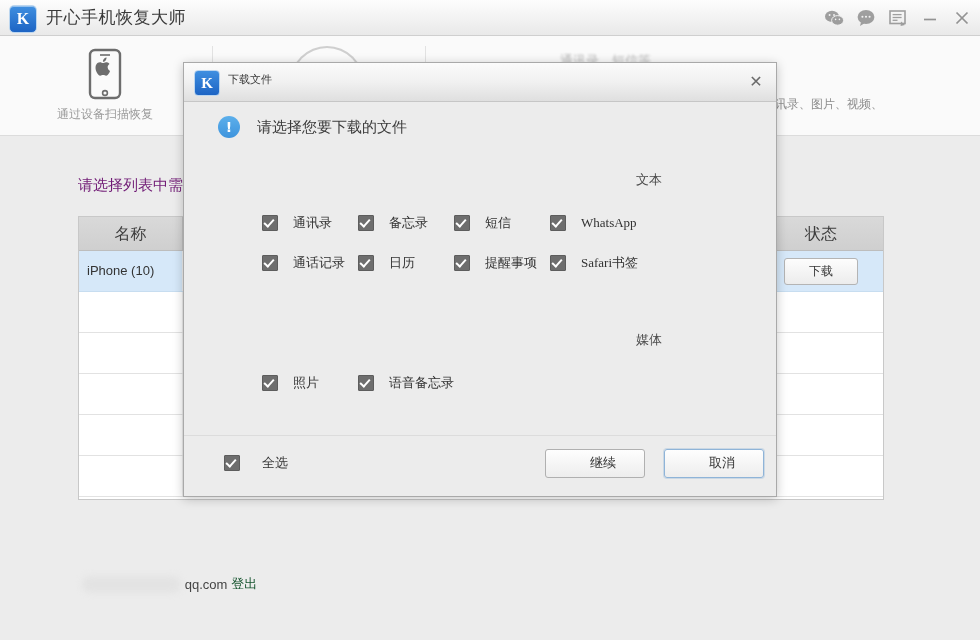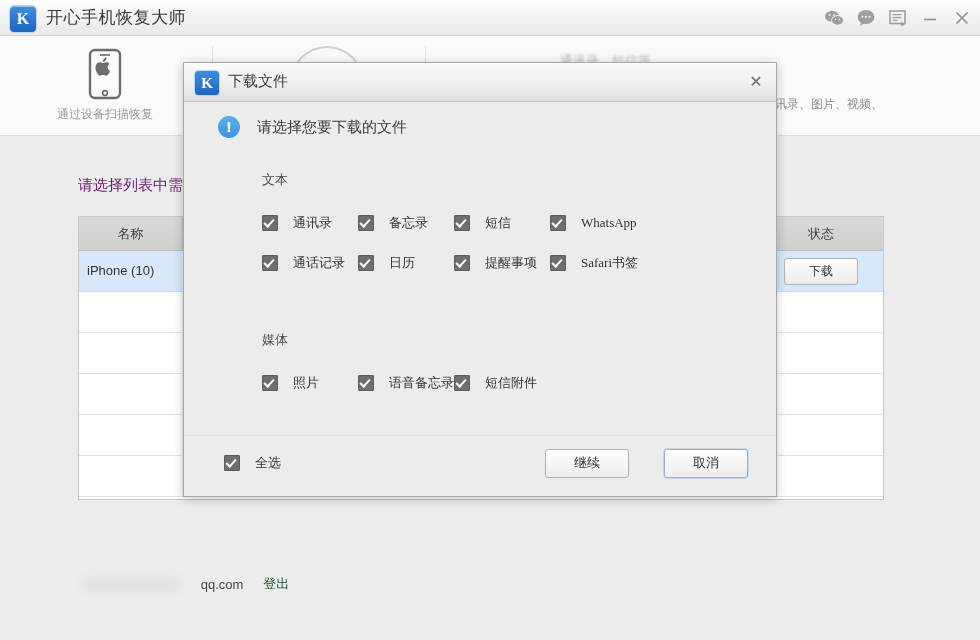--- a/index.html
+++ b/index.html
@@ -82,21 +82,21 @@
     border: 1px solid #c8c8c8;
     box-sizing: border-box;
   }
   .thead {
     display: flex; height: 34px;
     background: linear-gradient(to bottom, #d9d9d9 0%, #cfcfcf 100%);
     border-bottom: 1px solid #bdbdbd;
     box-sizing: border-box;
   }
   .th {
-    font-size: 13px; color: #3c3c3c;
+    font-size: 16px; color: #3c3c3c;
     line-height: 33px; text-align: center;
     box-sizing: border-box;
     border-right: 1px solid #bfbfbf;
   }
   .th:last-child { border-right: none; }
   .trow {
     display: flex; height: 41px;
     border-bottom: 1px solid #e2e2e2;
     box-sizing: border-box;
   }
@@ -118,21 +118,21 @@
     text-align: center;
     font-size: 12px; color: #333;
     background: linear-gradient(to bottom, #fdfdfd 0%, #ececec 100%);
     border: 1px solid #b4b4b4;
     border-radius: 3px;
     cursor: pointer;
   }
   .footer-acct {
     position: absolute; left: 82px; top: 575px;
     font-size: 13px; color: #444;
-    display: flex; align-items: center; gap: 20px;
+    display: flex; align-items: center; gap: 4px;
   }
   .blur-mail {
     display: inline-block;
     color: transparent;
     background: #e3e3e3;
     border-radius: 9px;
     padding: 1px 6px;
     filter: blur(3px);
     user-select: none;
   }
@@ -159,21 +159,21 @@
     width: 24px; height: 24px;
     border-radius: 4px;
     background: linear-gradient(to bottom, #3f8fe0 0%, #1d64c4 100%);
     border: 1px solid #bcd6ef;
     color: #fff; font-weight: bold;
     font-size: 15px; line-height: 24px; text-align: center;
     font-family: "Liberation Serif", serif;
   }
   .dlg-title {
     position: absolute; left: 44px; top: 9px;
-    font-size: 15px; color: #3b3b3b;
+    font-size: 11px; color: #3b3b3b;
   }
   .dlg-close {
     position: absolute; right: 10px; top: 9px;
     width: 20px; height: 20px;
     line-height: 19px; text-align: center;
     font-size: 16px; color: #6b6b6b;
     cursor: pointer;
     font-family: "DejaVu Sans", sans-serif;
   }
   .dlg-prompt {
@@ -185,21 +185,21 @@
     margin-left: 34px;
     width: 22px; height: 22px;
     border-radius: 50%;
     background: linear-gradient(to bottom, #5cafeb 0%, #3e94dd 100%);
     color: #fff; font-weight: bold;
     font-size: 14px; line-height: 22px; text-align: center;
     font-family: "DejaVu Sans", sans-serif;
   }
   .prompt-txt { margin-left: 17px; font-size: 15px; color: #3b3b3b; }
 
-  .grp { position: absolute; left: 78px; }
+  .grp { position: absolute; left: 78px; text-align: right; }
   .grp-title { font-size: 13px; color: #4b4b4b; margin-bottom: 14px; }
   .cb-grid { display: flex; flex-wrap: wrap; }
   .cb {
     display: flex; align-items: center;
     width: 96px; height: 40px;
     cursor: pointer;
     font-family: Liberation Serif, serif;
   }
   .box {
     width: 14px; height: 14px;
@@ -220,31 +220,32 @@
   }
   .cb-lbl { margin-left: 15px; font-size: 13px; color: #333; white-space: nowrap; }
 
   .dlg-bottom {
     position: absolute; left: 0; bottom: 0;
     width: 100%; height: 60px;
     border-top: 1px solid #dcdcdc;
   }
   .selall {
     position: absolute; left: 40px; top: 18px;
-    display: flex; align-items: center; cursor: pointer;
+    display: flex; align-items: center; cursor: pointer; gap: 7px;
   }
   .dlg-btn {
     position: absolute; top: 13px;
     width: 82px; height: 27px;
     line-height: 26px; text-align: center;
     font-size: 13px; color: #333;
     background: linear-gradient(to bottom, #fefefe 0%, #ededed 100%);
     border: 1px solid #b0b0b0;
     border-radius: 3px;
     cursor: pointer;
+    padding-left: 16px;
   }
   #btn-continue { left: 361px; }
   #btn-cancel   { left: 480px; border: 1px solid #8fb4d8; box-shadow: 0 0 0 1px rgba(143,180,216,.35); }
 
   .cloud-arc {
     position: absolute; left: 290px; top: 46px;
     width: 70px; height: 36px;
     border: 2px solid #cfcfcf;
     border-bottom: none;
     border-radius: 40px 40px 0 0;
@@ -454,24 +455,20 @@
       <div class="grp-title">媒体</div>
       <div class="cb-grid" style="width:400px;">
         <div class="cb">
           <span class="box"></span>
           <span class="cb-lbl">照片</span>
         </div>
         <div class="cb">
           <span class="box"></span>
           <span class="cb-lbl">语音备忘录</span>
         </div>
-        <div class="cb">
-          <span class="box"></span>
-          <span class="cb-lbl">短信附件</span>
-        </div>
       </div>
     </div>
 
     <div class="dlg-bottom">
       <div class="selall">
         <span class="box"></span>
         <span class="cb-lbl">全选</span>
       </div>
       <div class="dlg-btn" id="btn-continue">继续</div>
       <div class="dlg-btn" id="btn-cancel">取消</div>

